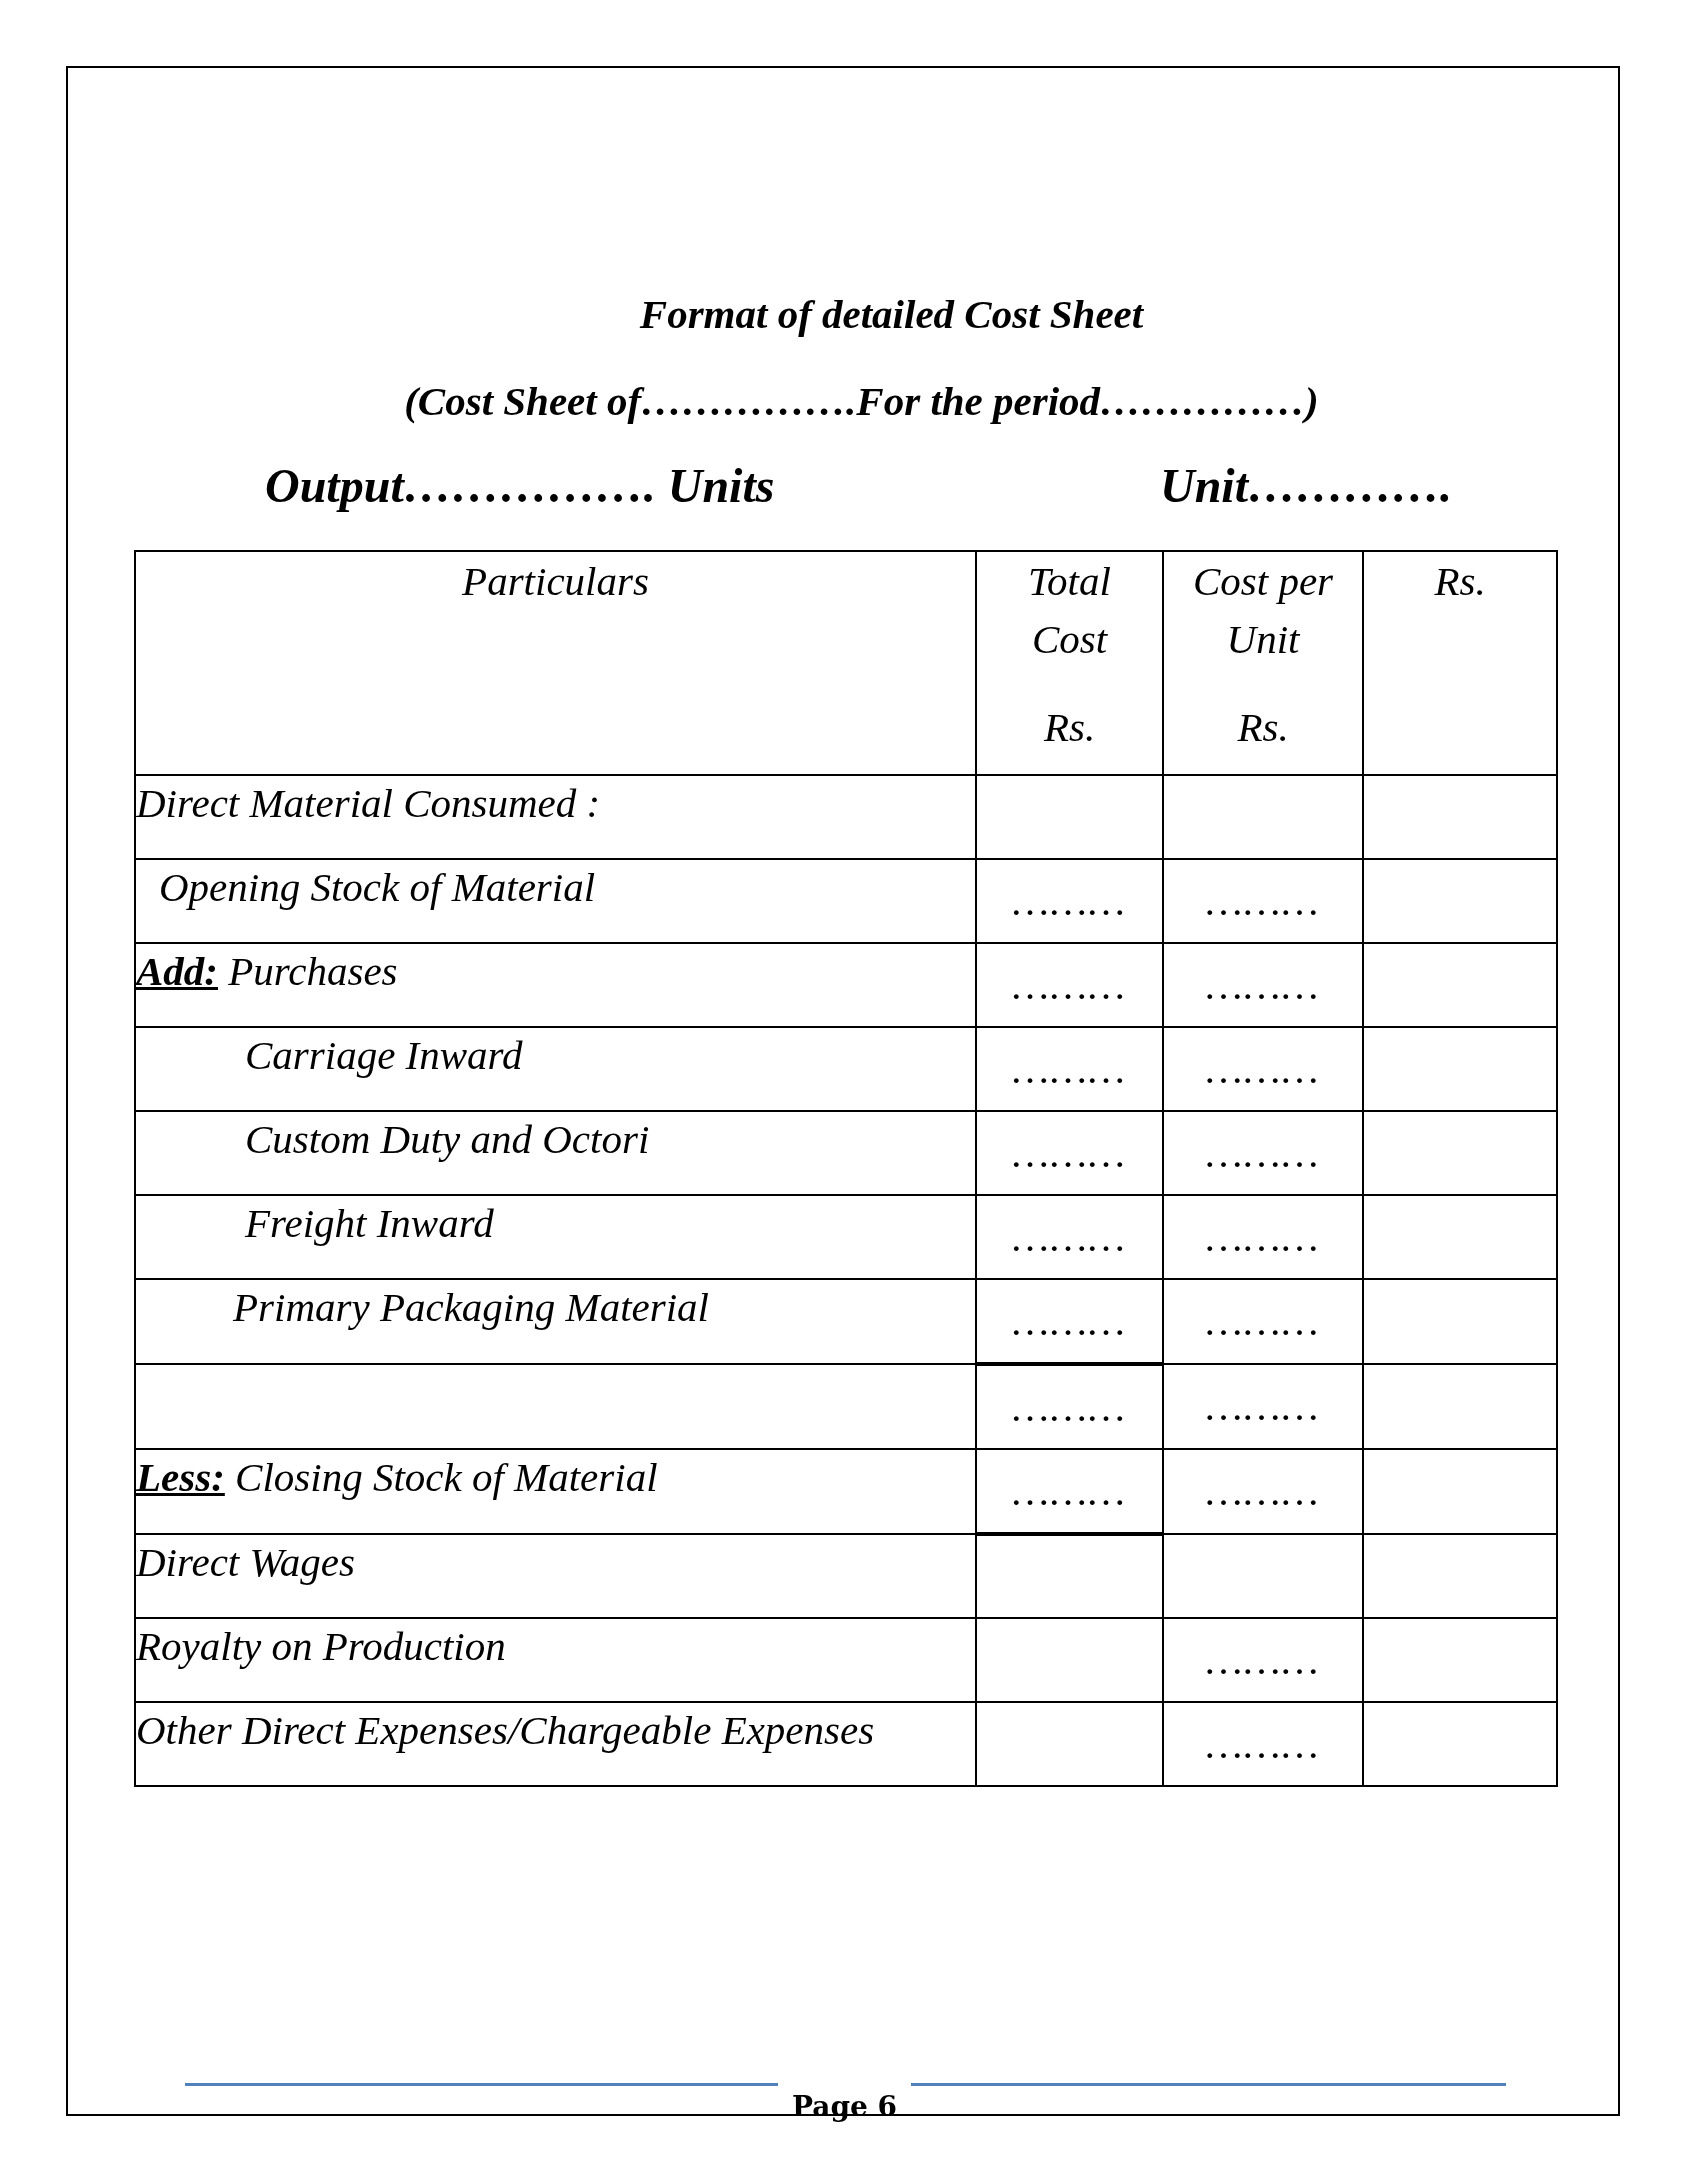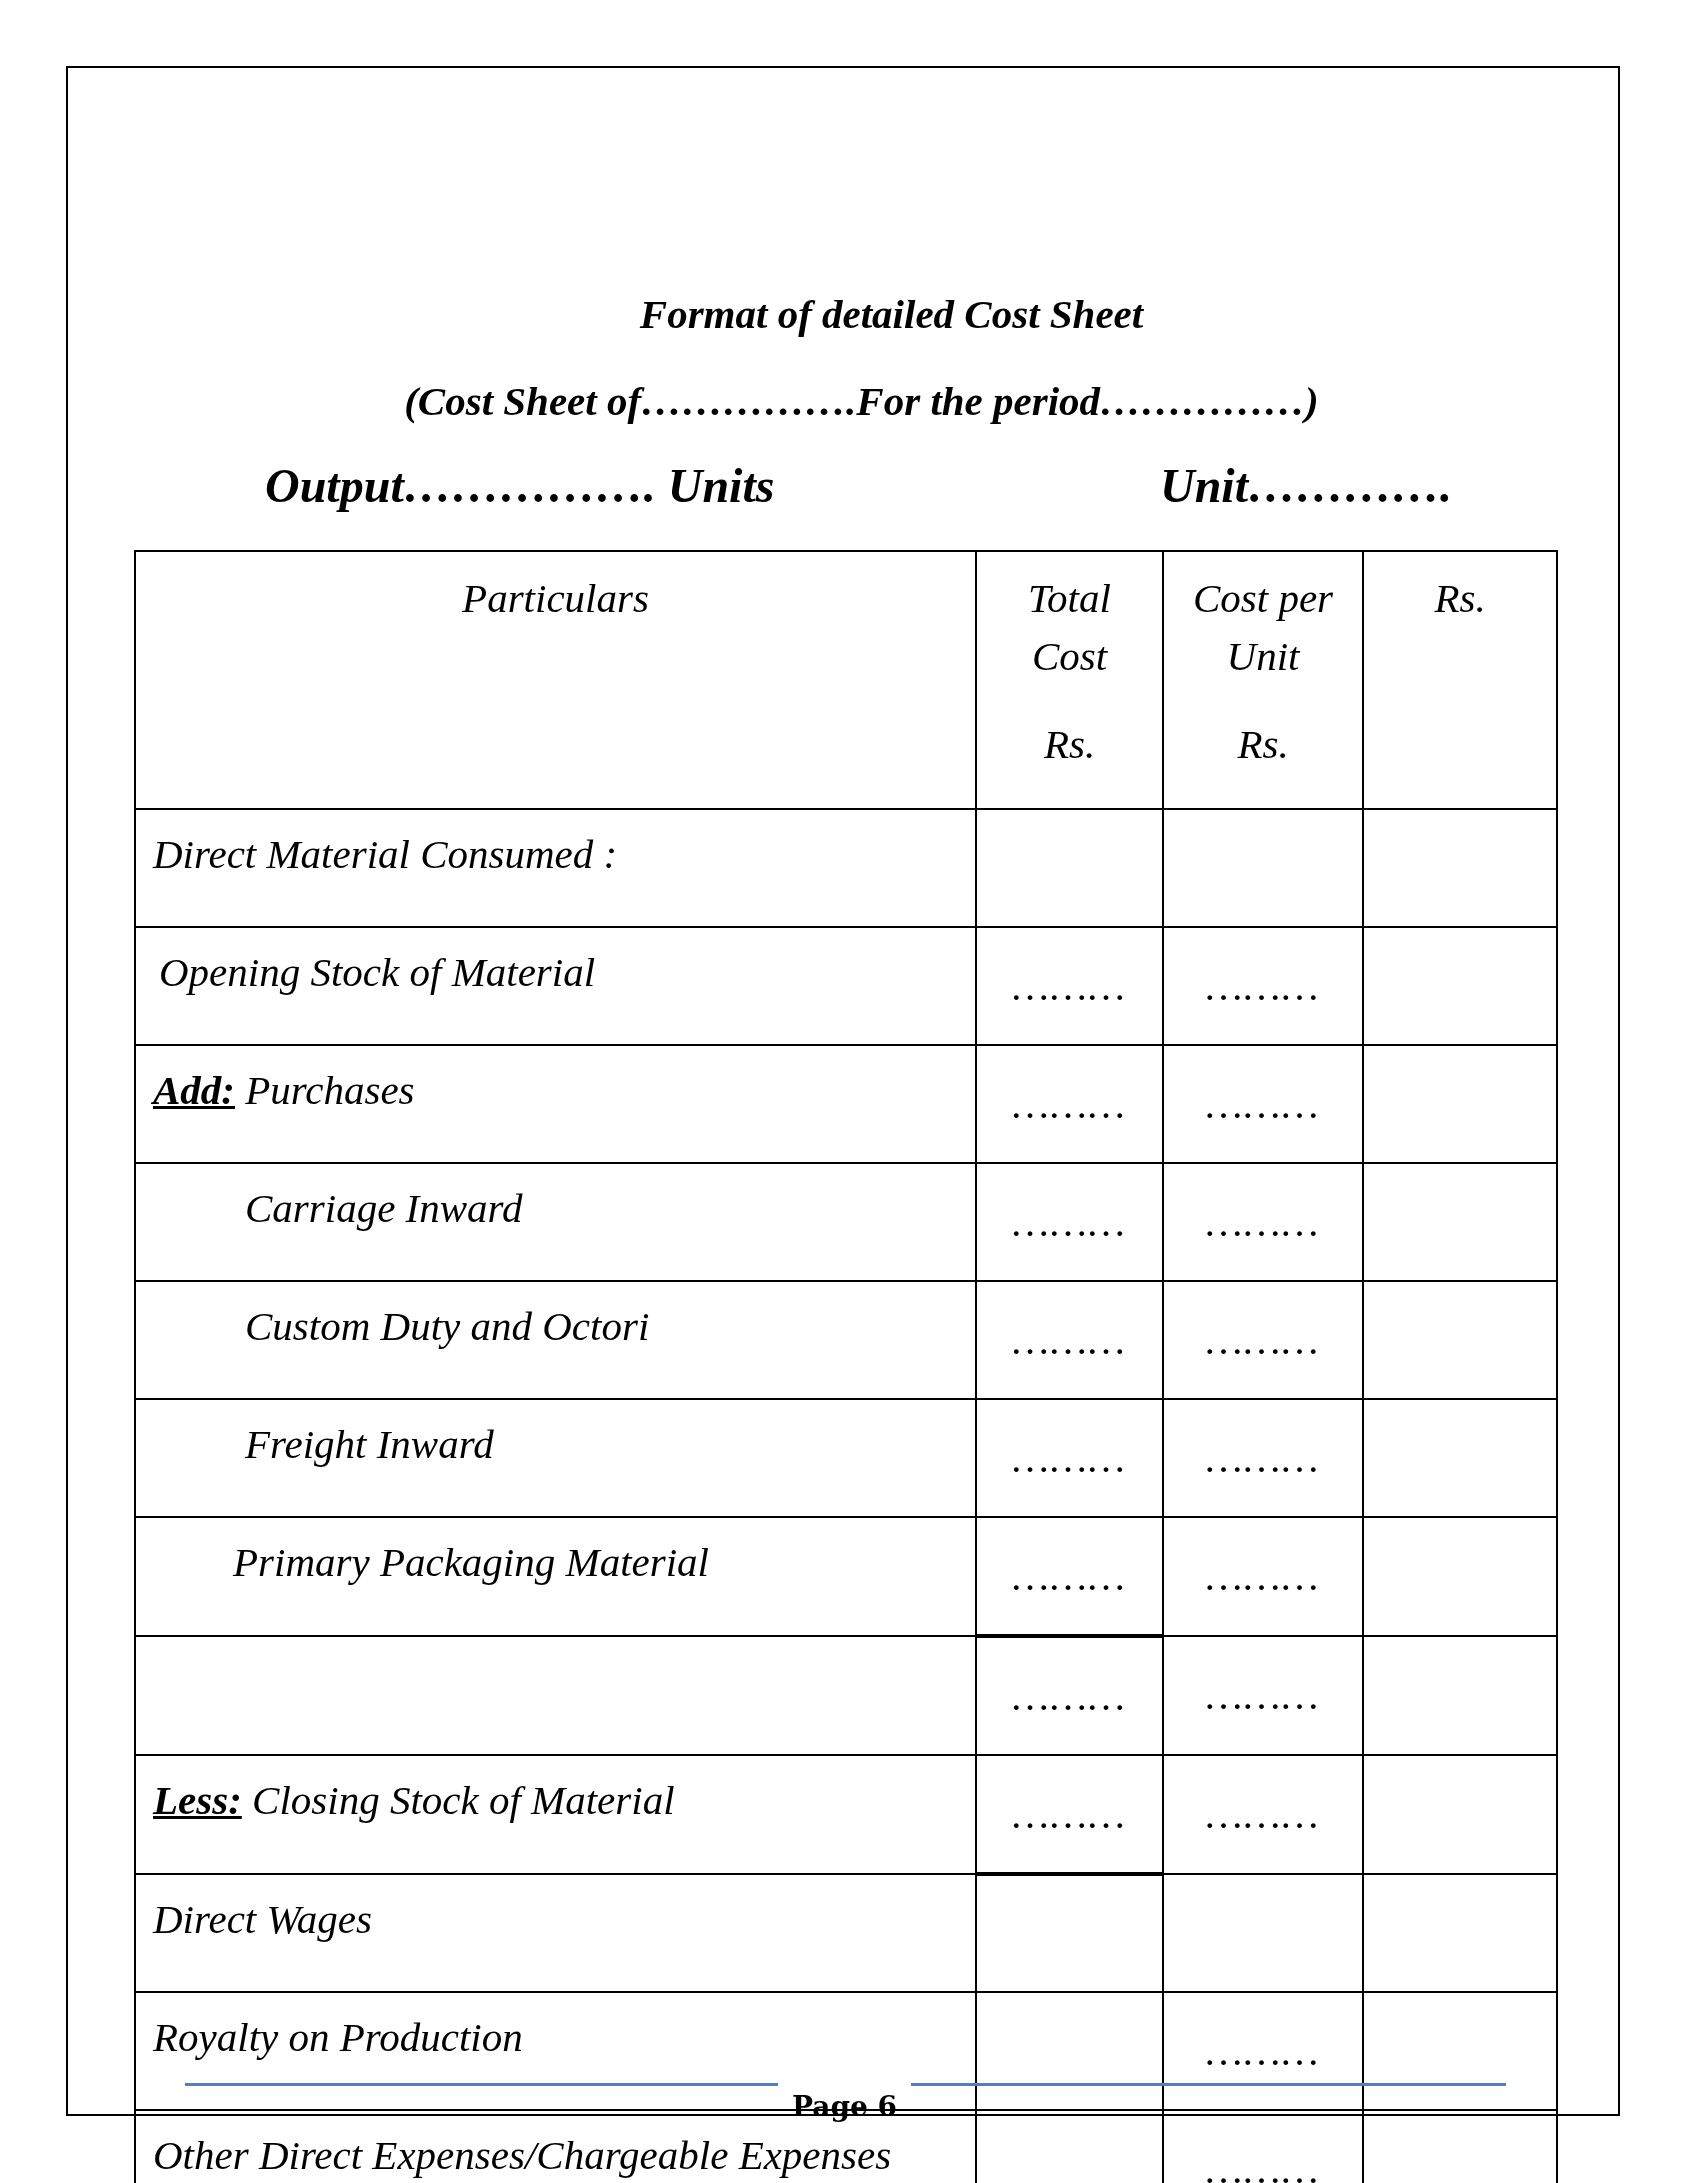--- a/index.html
+++ b/index.html
@@ -10,21 +10,21 @@
   .title { position:absolute; left:0; width:1687px; text-align:center;
            font-style:italic; font-weight:bold; font-size:41px; }
   .t1 { top:290px;margin-left:48px; }
   .t2 { top:377px;padding-left:18px; }
   .line3 { position:absolute; top:458px; font-style:italic; font-weight:bold; font-size:48px; }
   .out { left:265px; }
   .unit { left:1160px; }
   table.cs { position:absolute; left:134px; top:550px; width:1422px;
              border-collapse:collapse; table-layout:fixed; }
   table.cs td, table.cs th { border:2.5px solid #000; font-style:italic; font-size:41px;
-             font-weight:normal; vertical-align:top; padding:17px; }
+             font-weight:normal; vertical-align:top; padding:0; }
   th.h { height:222px; line-height:58px; text-align:center; padding-top:3.3px; }
   td.p { height:82px; padding:3.3px 10px 0 13px; line-height:54px;border-radius:23px; }
   td.num { text-align:center; line-height:82px; letter-spacing:1.6px; font-style:normal; font-size:33px; }
   .indent { padding-left:109px !important; }
   .indent2 { padding-left:97px !important; }
   .b { font-weight:bold; }
   .u { font-weight:bold; text-decoration:underline; text-decoration-thickness:3.3px; }
   .thick-top { border-top:4.1px solid #000 !important; }
   .footer-line { position:absolute; top:2083px; height:3.3px; background:#4f81bd; }
   .fl-l { left:185px; width:593px; }

